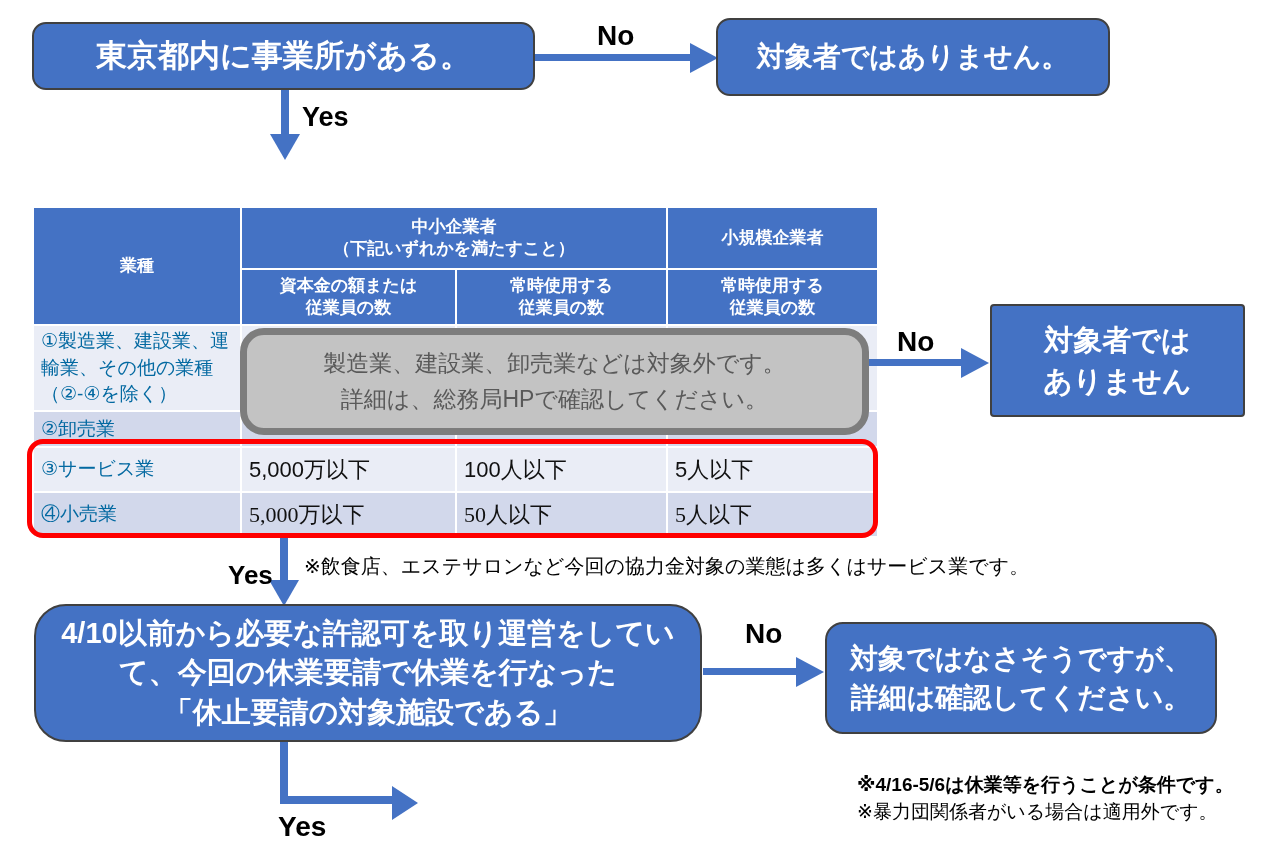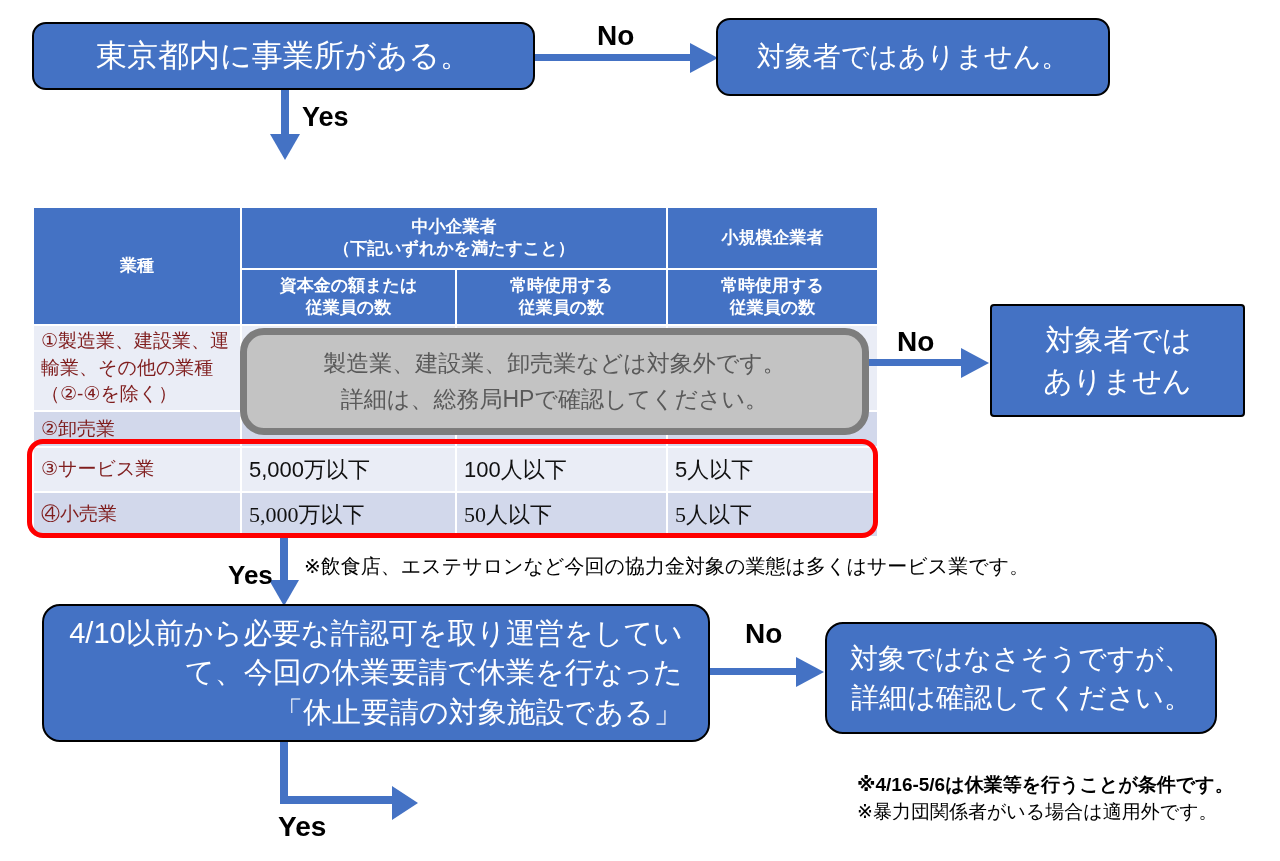--- a/index.html
+++ b/index.html
@@ -1,41 +1,41 @@
 <!DOCTYPE html>
 <html><head>
 <meta charset="utf-8">
 <style>
   html,body { margin:0; padding:0; background:#ffffff; }
   body { font-family:"Liberation Sans","DejaVu Sans",sans-serif; }
   #stage { position:relative; width:1280px; height:861px; background:#ffffff; overflow:hidden; }
 
   .box {
-    position:absolute; background:#4472C4; border:2px solid #000000; border-radius:14px;
-    color:#ffffff; font-weight:normal; display:flex; align-items:center; justify-content:center;
-    text-align:right; white-space:pre-line; box-sizing:border-box; z-index:4; line-height:1.3;
+    position:absolute; background:#4472C4; border:2px solid #404040; border-radius:14px;
+    color:#ffffff; font-weight:bold; display:flex; align-items:center; justify-content:center;
+    text-align:center; white-space:pre-line; box-sizing:border-box; z-index:4; line-height:1.3;
   }
   .hline { position:absolute; height:7px; background:#4472C4; z-index:3; }
   .vline { position:absolute; width:8px;  background:#4472C4; z-index:3; }
   .head-right { position:absolute; width:0; height:0; border-top:15px solid transparent;
     border-bottom:15px solid transparent; border-left:28px solid #4472C4; z-index:3; }
   .head-down { position:absolute; width:0; height:0; border-left:15px solid transparent;
     border-right:15px solid transparent; border-top:26px solid #4472C4; z-index:3; }
   .lbl { position:absolute; font-weight:bold; color:#000000; z-index:6; }
 
   .section-title { position:absolute; left:38px; top:163px; font-size:26px; font-weight:bold; color:#000; white-space:nowrap; }
 
   table.spec { position:absolute; left:32px; top:206px; border-collapse:collapse; table-layout:fixed; z-index:1; }
   table.spec th, table.spec td { border:2px solid #ffffff; box-sizing:border-box; white-space:pre-line; }
   table.spec th { background:#4472C4; color:#ffffff; font-weight:bold; text-align:center; vertical-align:middle; font-size:17px; line-height:1.3; }
   th.industry-hdr { font-size:26px; }
   th.group-hdr { font-size:18px; }
   tr.band-light td { background:#EAEDF6; }
   tr.band-dark  td { background:#D2D8EB; }
-  td.ind { font-size:19px; color:#7f1d1d; text-align:left; padding:2px 4px 2px 7px; vertical-align:middle; line-height:1.4; }
+  td.ind { font-size:19px; color:#0369a1; text-align:left; padding:2px 4px 2px 7px; vertical-align:middle; line-height:1.4; }
   td.val { font-size:22px; color:#111; text-align:left; padding-left:7px; vertical-align:middle; }
 
   .overlay-note {
     position:absolute; left:240px; top:328px; width:629px; height:107px; box-sizing:border-box;
     background:#C3C3C3; border:7px solid #7D7D7D; border-radius:24px; z-index:5;
     display:flex; align-items:center; justify-content:center; text-align:center;
     color:#595959; font-size:23px; line-height:1.55; white-space:pre-line;
   }
   .red-frame { position:absolute; left:27px; top:439px; width:851px; height:99px; box-sizing:border-box;
     border:5px solid #FF0000; border-radius:16px; z-index:6; }
@@ -123,21 +123,21 @@
 
   <div class="box" style="left:990px; top:304px; width:255px; height:113px; font-size:29px; line-height:1.38; border-radius:4px;">対象者では
 ありません</div>
 
   <div class="vline" style="left:280px; top:536px; height:44px;"></div>
   <div class="head-down" style="left:269px; top:580px;"></div>
   <div class="lbl" style="left:228px; top:560px; font-size:26px;">Yes</div>
 
   <div class="lbl" style="left:304px; top:553px; font-size:20px; font-weight:normal; white-space:nowrap;">※飲食店、エステサロンなど今回の協力金対象の業態は多くはサービス業です。</div>
 
-  <div class="box" style="left:42px; top:604px; width:668px; height:138px; font-size:29px; line-height:1.35; border-radius:18px;">4/10以前から必要な許認可を取り運営をしてい
+  <div class="box" style="left:34px; top:604px; width:668px; height:138px; font-size:29px; line-height:1.35; border-radius:32px;">4/10以前から必要な許認可を取り運営をしてい
 て、今回の休業要請で休業を行なった
 「休止要請の対象施設である」</div>
 
   <div class="hline" style="left:703px; top:668px; width:93px;"></div>
   <div class="head-right" style="left:796px; top:657px;"></div>
   <div class="lbl" style="left:745px; top:618px; font-size:28px;">No</div>
 
   <div class="box" style="left:825px; top:622px; width:392px; height:112px; font-size:28px; line-height:1.4; border-radius:18px;">対象ではなさそうですが、
 詳細は確認してください。</div>
 

